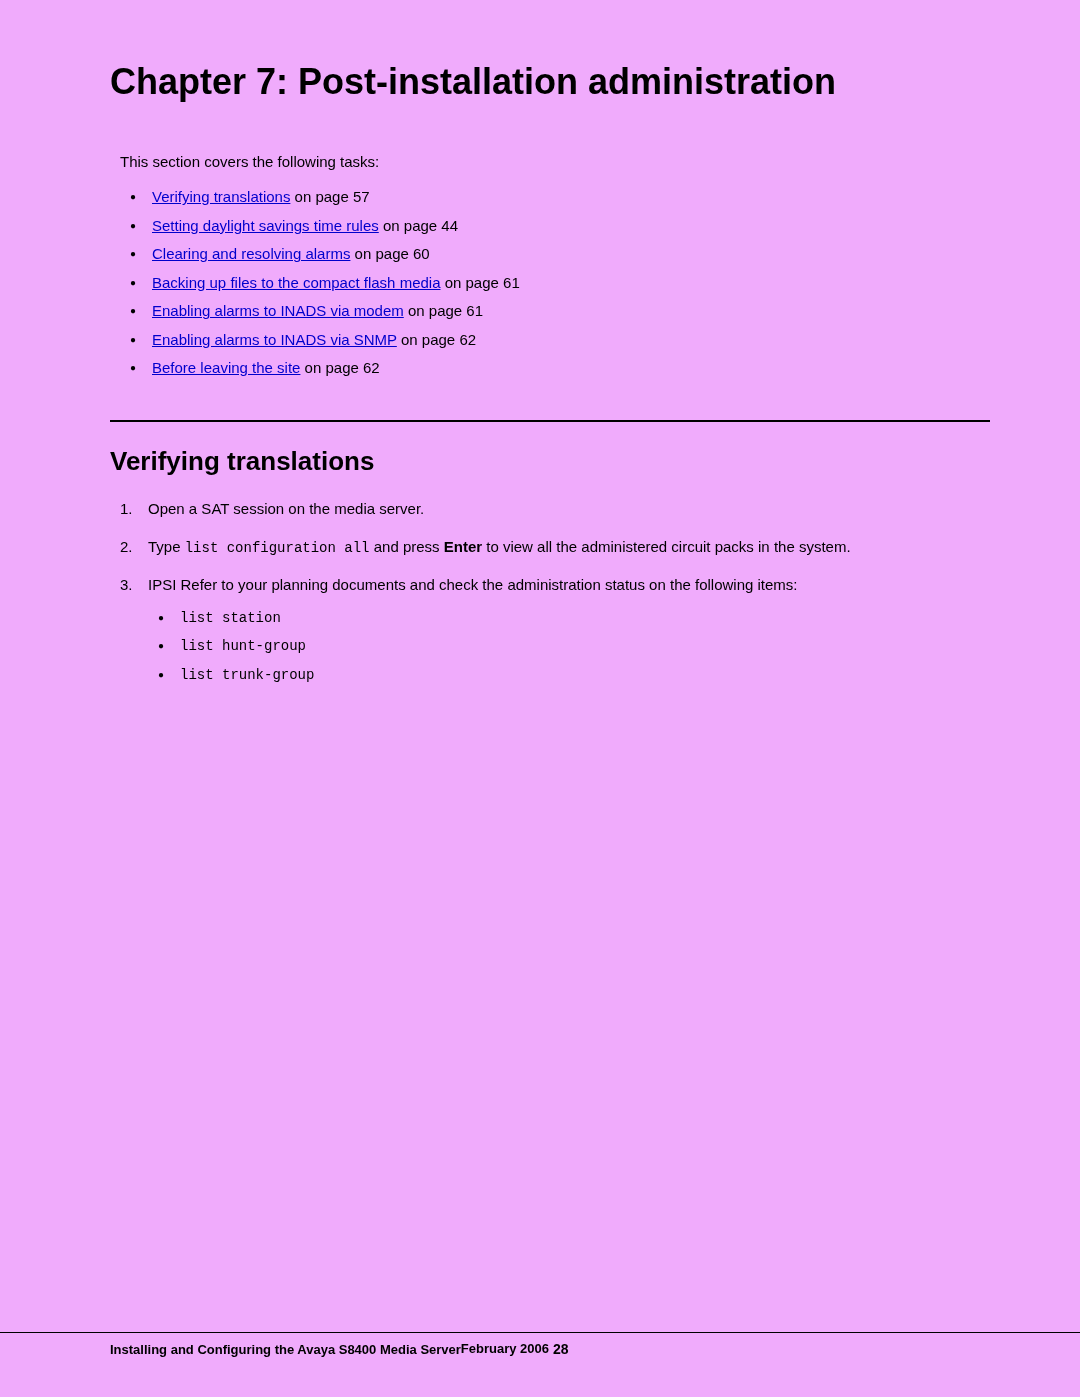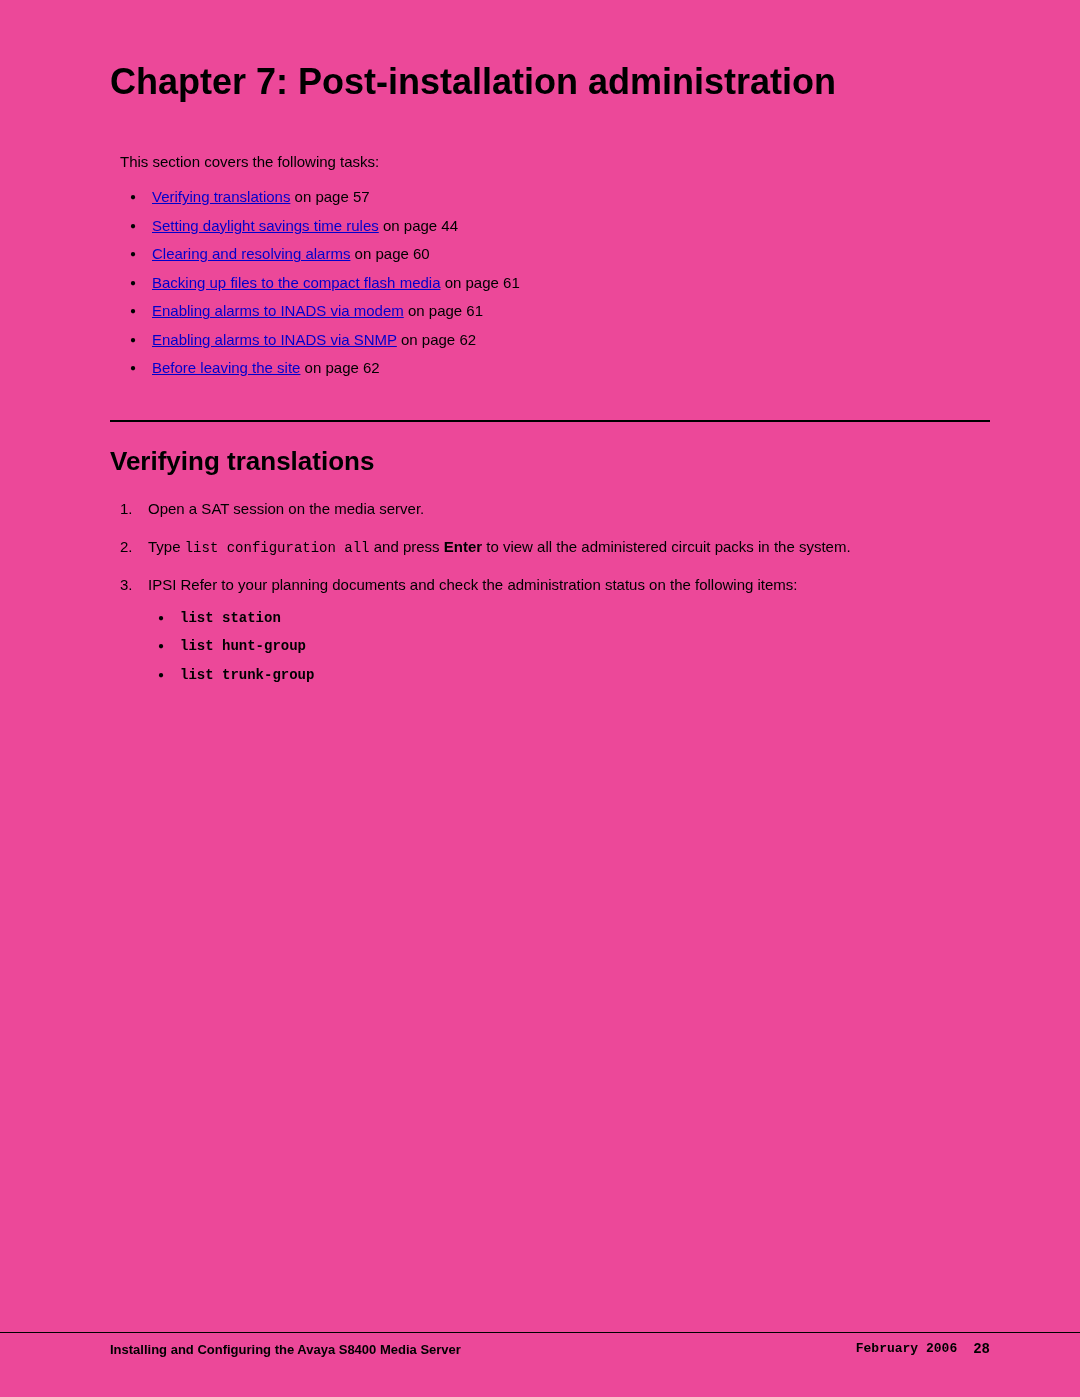--- a/index.html
+++ b/index.html
@@ -14,21 +14,21 @@
       font-size: 15px;
       color: #000000;
       width: 1080px;
       min-height: 1397px;
       position: relative;
     }
 
     .page-container {
       width: 1080px;
       min-height: 1397px;
-      background: #ec4899;
+      background: #f0abfc;
       padding: 60px 90px 80px 110px;
       position: relative;
     }
 
     .chapter-title {
       font-size: 36px;
       font-weight: bold;
       color: #000000;
       margin-bottom: 50px;
       line-height: 1.2;
@@ -123,57 +123,55 @@
       margin-left: 10px;
     }
 
     .bullet-sub-list li {
       position: relative;
       padding-left: 22px;
       margin-bottom: 6px;
       font-size: 14px;
       font-family: 'Courier New', Courier, monospace;
       line-height: 1.6;
-      font-weight: bold;
     }
 
     .bullet-sub-list li::before {
       content: '●';
       position: absolute;
       left: 0;
       top: 3px;
       font-size: 10px;
       color: #000000;
       font-family: Arial, sans-serif;
     }
 
     .page-footer {
       position: absolute;
       bottom: 40px;
       left: 0;
       right: 0;
       padding: 0 90px 0 110px;
       display: flex;
-      justify-content: space-between;
+      justify-content: flex-start;
       align-items: center;
       border-top: 1px solid #000000;
       padding-top: 8px;
     }
 
     .footer-left {
       font-size: 13px;
       font-weight: bold;
     }
 
     .footer-right {
       font-size: 13px;
       font-weight: bold;
       display: flex;
-      gap: 16px;
-      font-family: Liberation Mono, monospace;
+      gap: 4px;
     }
 
     .footer-page-number {
       font-size: 14px;
       font-weight: bold;
     }
   </style>
 </head>
 <body>
 

